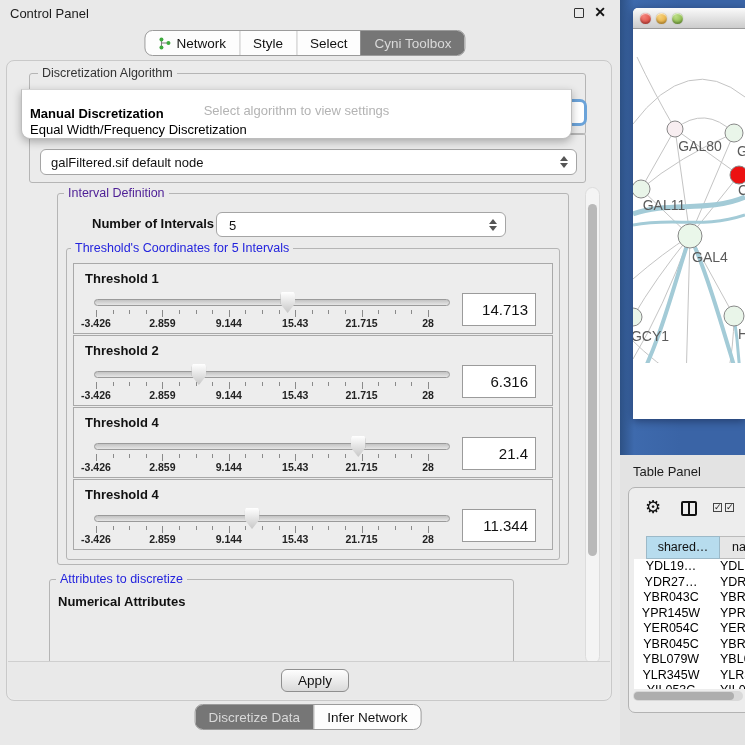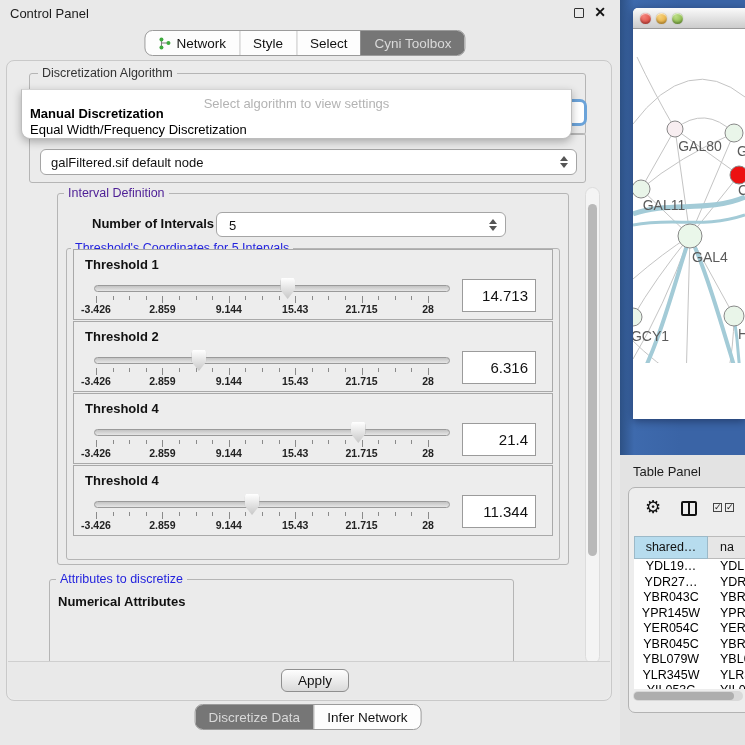--- a/index.html
+++ b/index.html
@@ -26,21 +26,21 @@
   .group { position:absolute; border:1px solid #b5b5b5; border-radius:3px; }
   .group-label { position:absolute; left:8px; top:-8px; background:#ebebeb; padding:0 4px; font-size:12.5px; color:#333; white-space:nowrap; }
   .group-label.green { color:#4c1d95; }
   .group-label.blue { color:#2323dd; }
 
   .algo-group { left:22px; top:12px; width:557px; height:62px; }
 
   .focus-combo { position:absolute; left:536px; top:38px; width:44px; height:27px; background:#fff; border:3px solid #6ba3d9; border-radius:7px; z-index:5; }
 
   .algo-popup { position:absolute; left:14px; top:28px; width:551px; height:50px; background:#fff; border:1px solid #bdbdbd; border-top-color:#d5d5d5; border-radius:0 0 9px 9px; box-shadow:0 3px 8px rgba(0,0,0,.28); z-index:10; }
-  .popup-placeholder { padding-top:6px; height:16px; text-align:center; font-size:13px; color:#b3b3b3; }
+  .popup-placeholder { padding-top:13px; height:16px; text-align:center; font-size:13px; color:#b3b3b3; }
   .popup-item { height:16px; padding-left:8px; font-size:13px; color:#000; line-height:16px; }
   .popup-item.bold { font-weight:bold; }
 
   .tdata-group { left:22px; top:72px; width:557px; height:50px; }
 
   .combo { position:absolute; background:#fff; border:1px solid #a5a5a5; border-radius:6px; font-size:13px; color:#111; }
   .combo .cv { position:absolute; left:10px; top:50%; transform:translateY(-50%); white-space:nowrap; }
   .stepper { position:absolute; right:9px; top:50%; transform:translateY(-50%); width:8px; height:12px; }
   .stepper::before { content:""; position:absolute; left:1px; top:0; border-left:4px solid transparent; border-right:4px solid transparent; border-bottom:5px solid #555; }
   .stepper::after { content:""; position:absolute; left:1px; bottom:0; border-left:4px solid transparent; border-right:4px solid transparent; border-top:5px solid #555; }
@@ -49,21 +49,21 @@
   .scroll-area { position:absolute; left:14px; top:126px; width:579px; height:477px; overflow:hidden; }
   .vscroll { position:absolute; right:0; top:0; width:15px; height:477px; background:#f4f4f4; border:1px solid #dcdcdc; border-radius:8px; }
   .vscroll .thumb { position:absolute; left:2px; top:16px; width:9px; height:352px; background:#b9b9b9; border-radius:6px; }
 
   .interval-group { left:36px; top:6px; width:512px; height:372px; }
   .noi-label { position:absolute; left:34px; top:22px; font-size:13px; font-weight:bold; color:#111; }
   .noi-combo { left:158px; top:18px; width:290px; height:25px; }
   .thr-group { left:8px; top:54px; width:494px; height:312px; }
 
   .threshold-panel { position:relative; width:480px; height:71px; margin:0 0 1px 6px; border:1px solid #a9a9a9; background:#ededed; }
-  .threshold-panel:first-of-type { }
+  .threshold-panel:first-of-type { margin-top:14px; }
   .t-label { position:absolute; left:11px; top:7px; font-size:13px; font-weight:bold; color:#111; }
   .t-row { position:absolute; left:0; top:27px; right:0; height:42px; }
   .s-track { position:absolute; left:20px; top:8px; width:356px; height:7px; border:1px solid #9a9a9a; border-radius:4px; background:linear-gradient(#c3c3c3,#e6e6e6); }
   .s-tickzone { position:absolute; left:22px; top:0; width:332px; height:42px; }
   .tick { position:absolute; top:19px; width:1px; height:4px; background:#8a8a8a; }
   .tick.major { height:7px; }
   .tick-lb { position:absolute; top:26px; transform:translateX(-50%); font-size:10.5px; font-weight:bold; color:#222; white-space:nowrap; }
   .s-thumb { position:absolute; top:1px; width:15px; height:21px; transform:translateX(-50%); background:linear-gradient(#ffffff,#c7c7c7); clip-path:polygon(10% 0,90% 0,100% 14%,100% 55%,50% 100%,0 55%,0 14%); filter:drop-shadow(0 0 1px #777); }
   .value-box { position:absolute; right:16px; top:2px; width:74px; height:33px; background:#fff; border:1px solid #9b9b9b; font-size:15px; color:#111; text-align:right; line-height:31px; padding:0 7px; }
 
@@ -89,21 +89,21 @@
   .table-section { position:absolute; left:620px; top:455px; width:125px; height:290px; background:#e3e3e3; }
   .tp-title { position:absolute; left:13px; top:9px; font-size:13px; color:#1c1c1c; }
   .tp-box { position:absolute; left:8px; top:32px; width:126px; height:226px; background:#ededed; border:1px solid #b3b3b3; border-radius:7px; }
   .gear-icon { position:absolute; left:16px; top:8px; font-size:18px; color:#111; }
   .col-icon { position:absolute; left:52px; top:13px; width:16px; height:15px; border:2px solid #111; border-radius:2px; }
   .col-icon::after { content:""; position:absolute; left:5px; top:0; width:2px; height:11px; background:#111; }
   .cb-pair { position:absolute; left:84px; top:15px; display:flex; gap:3px; }
   .cb { width:9px; height:9px; border:1.4px solid #444; font-size:9px; line-height:7px; color:#222; text-align:center; }
 
   .thead { position:absolute; left:5px; top:48px; display:flex; height:23px; width:115px; }
-  .th1 { width:74px; background:#b7dcee; border:1px solid #9cb9c8; font-size:12.5px; color:#111; text-align:center; line-height:21px; }
+  .th1 { width:74px; background:#b7dcee; border:1px solid #9cb9c8; font-size:12.5px; color:#111; text-align:center; line-height:21px;margin-left:12px; }
   .th2 { flex:1; background:#e6e6e6; border:1px solid #bbb; border-left:none; font-size:12.5px; color:#111; padding-left:12px; line-height:21px; overflow:hidden; }
   .trows { position:absolute; left:5px; top:71px; width:115px; height:130px; background:#fff; overflow:hidden; }
   .trow { display:flex; height:15.5px; font-size:12.5px; color:#000; }
   .tc1 { width:74px; text-align:center; white-space:nowrap; overflow:hidden; }
   .tc2 { flex:1; padding-left:12px; white-space:nowrap; overflow:hidden; }
   .hscroll { position:absolute; left:4px; top:203px; width:110px; height:10px; background:#d9d9d9; border-radius:5px; }
   .hscroll .thumb { position:absolute; left:1px; top:1px; width:100px; height:8px; background:#aeaeae; border-radius:4px; }
 </style>
 </head>
 <body>

